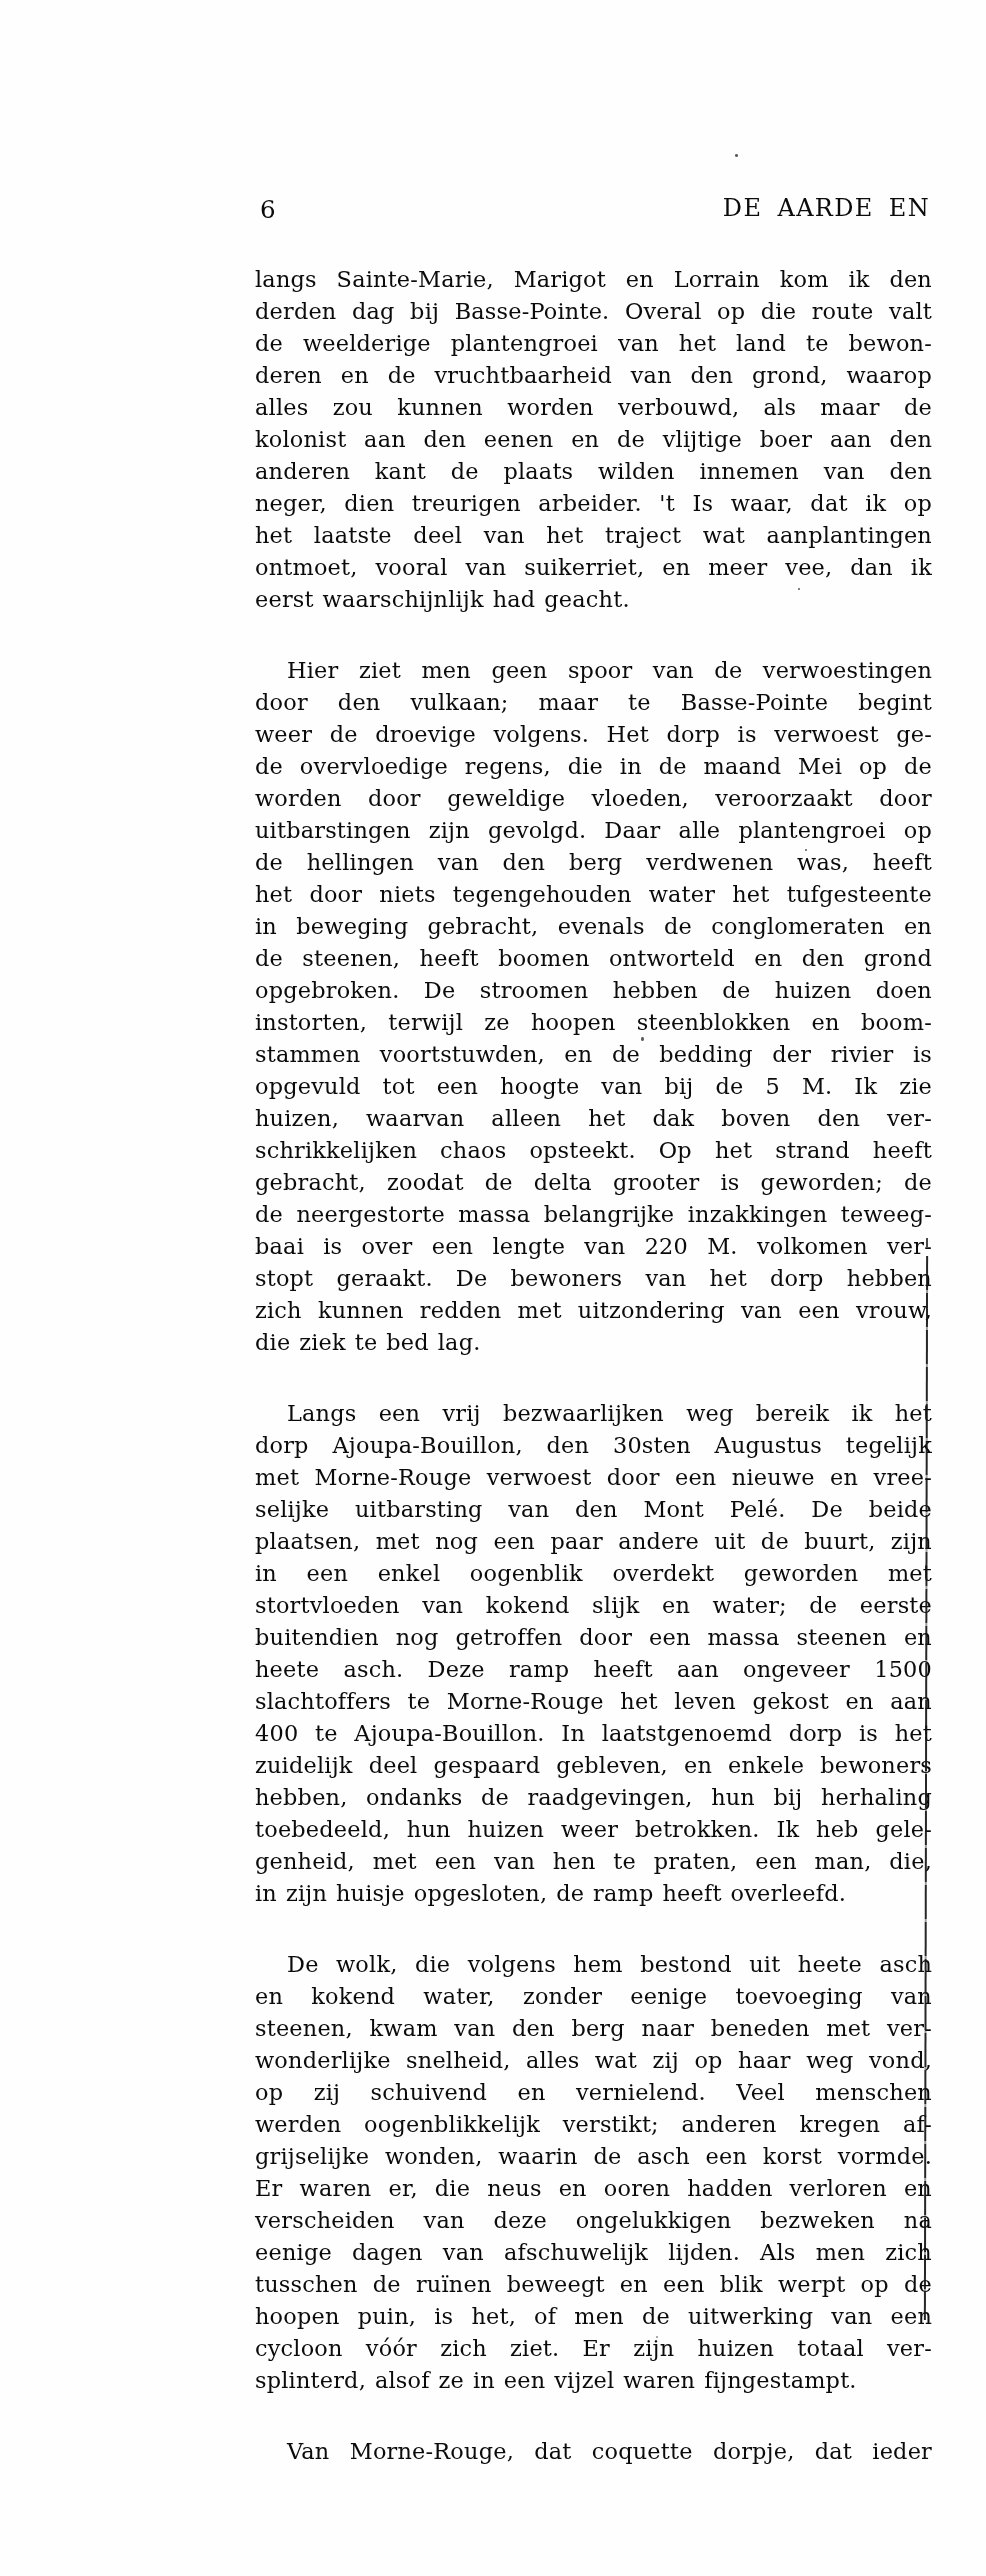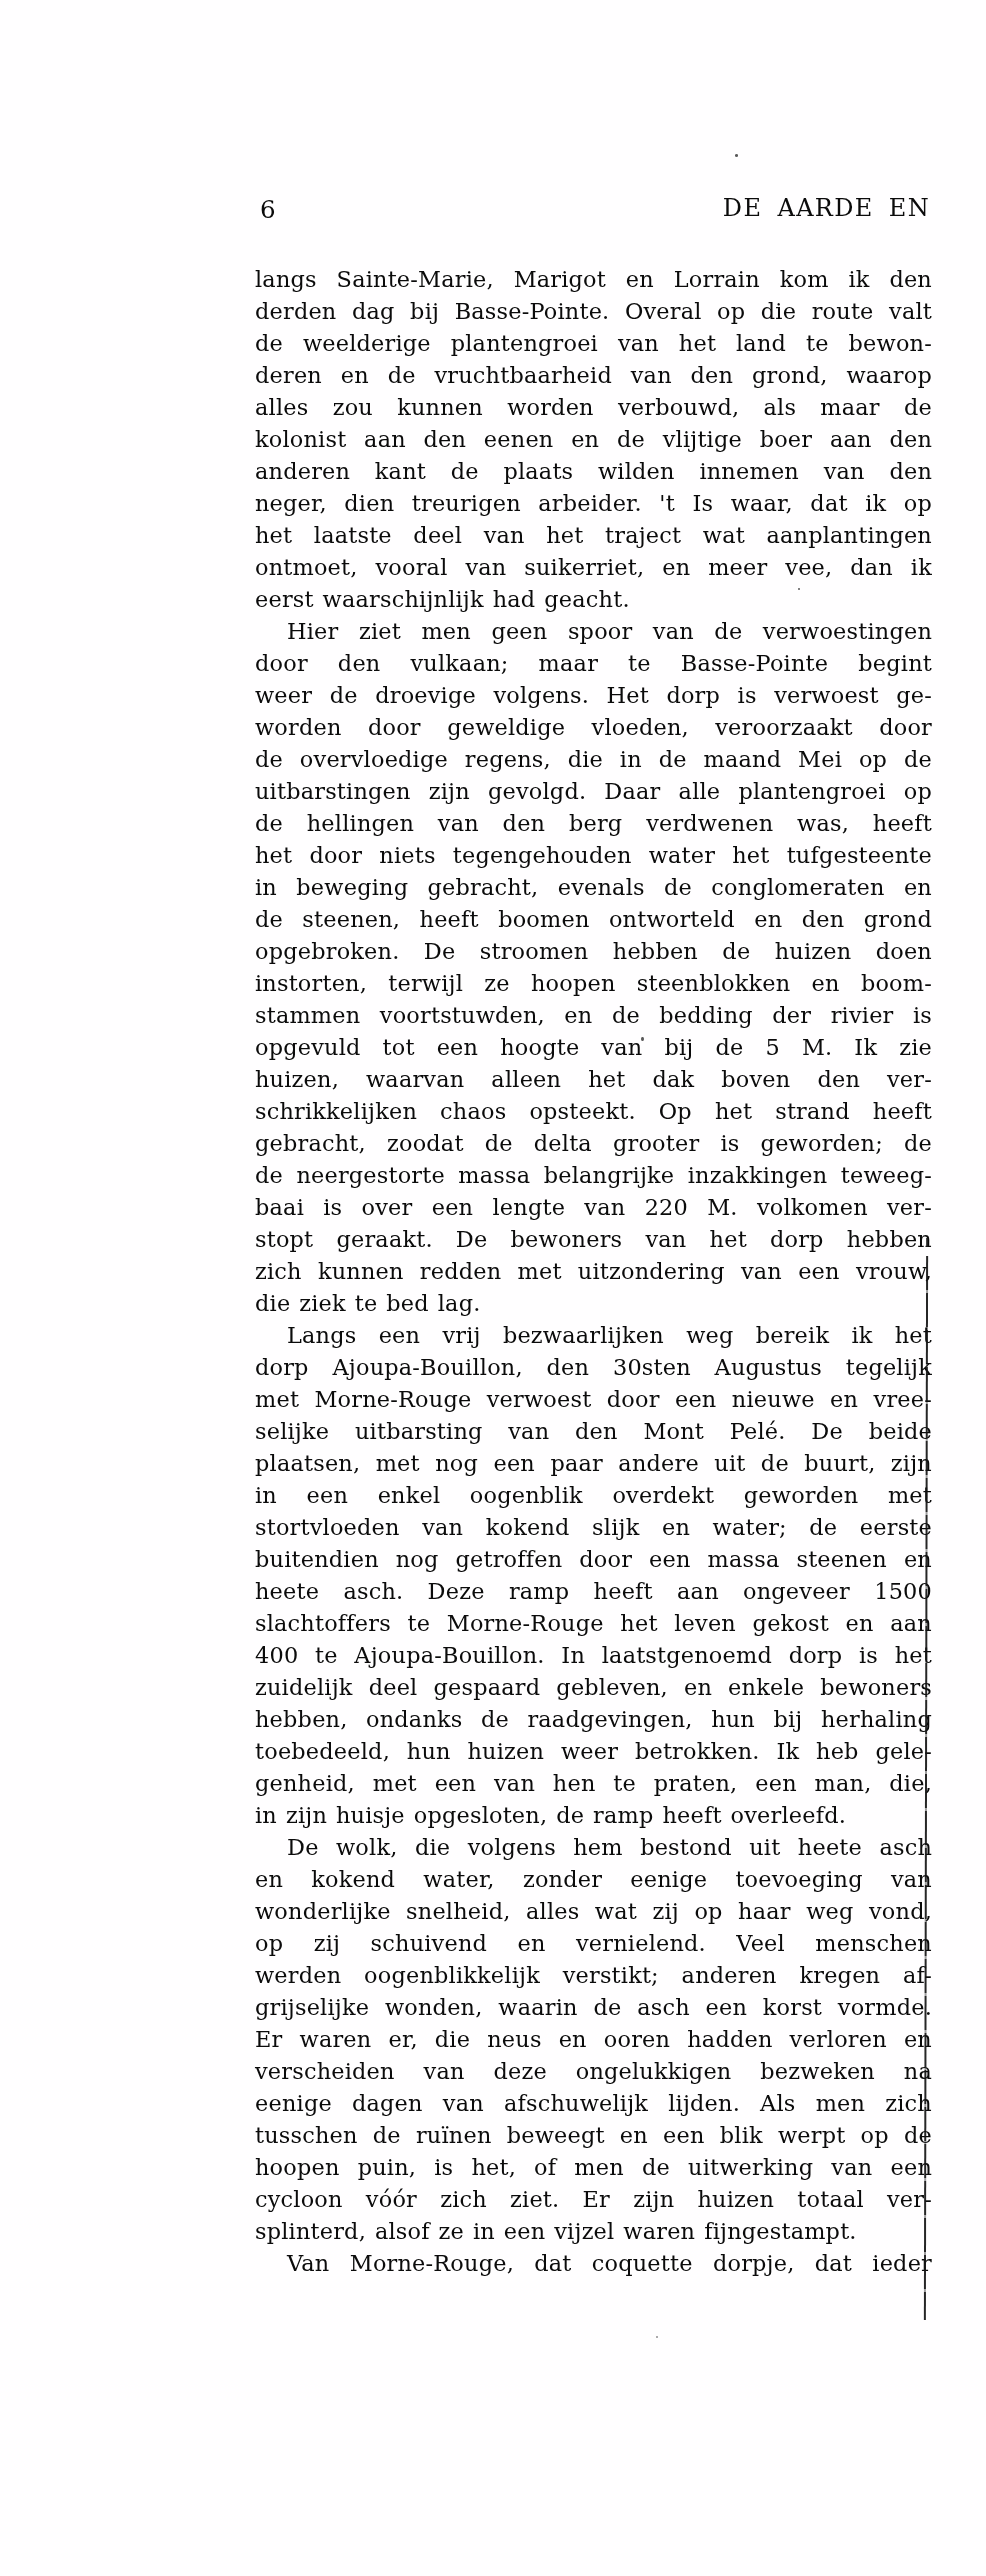--- a/index.html
+++ b/index.html
@@ -46,21 +46,21 @@
     font-size: 22.4px;
     line-height: 32px;
     height: 32px;
     letter-spacing: 0.2px;
     word-spacing: 1.6px;
     white-space: nowrap;      
     text-align: justify;
     text-align-last: justify;
     overflow: visible;
   }
-  .line.indent { text-indent: 32px; }
+  .line.indent { text-indent: 32px; margin-top: 39px; }
   .line.last   { text-align-last: left; }
   
   .crease-line {
     position: absolute;
     left: 925px;
     top: 1256px;
     width: 2.1px;
     height: 1064px;
     background: repeating-linear-gradient(
       to bottom,
@@ -108,22 +108,22 @@
       <div class="line">alles zou kunnen worden verbouwd, als maar de</div>
       <div class="line">kolonist aan den eenen en de vlijtige boer aan den</div>
       <div class="line">anderen kant de plaats wilden innemen van den</div>
       <div class="line">neger, dien treurigen arbeider. 't Is waar, dat ik op</div>
       <div class="line">het laatste deel van het traject wat aanplantingen</div>
       <div class="line">ontmoet, vooral van suikerriet, en meer vee, dan ik</div>
       <div class="line last">eerst waarschijnlijk had geacht.</div>
       <div class="line indent">Hier ziet men geen spoor van de verwoestingen</div>
       <div class="line">door den vulkaan; maar te Basse-Pointe begint</div>
       <div class="line">weer de droevige volgens. Het dorp is verwoest ge-</div>
+      <div class="line">de overvloedige regens, die in de maand Mei op de</div>
       <div class="line">worden door geweldige vloeden, veroorzaakt door</div>
-      <div class="line">de overvloedige regens, die in de maand Mei op de</div>
       <div class="line">uitbarstingen zijn gevolgd. Daar alle plantengroei op</div>
       <div class="line">de hellingen van den berg verdwenen was, heeft</div>
       <div class="line">het door niets tegengehouden water het tufgesteente</div>
       <div class="line">in beweging gebracht, evenals de conglomeraten en</div>
       <div class="line">de steenen, heeft boomen ontworteld en den grond</div>
       <div class="line">opgebroken. De stroomen hebben de huizen doen</div>
       <div class="line">instorten, terwijl ze hoopen steenblokken en boom-</div>
       <div class="line">stammen voortstuwden, en de bedding der rivier is</div>
       <div class="line">opgevuld tot een hoogte van bij de 5 M. Ik zie</div>
       <div class="line">huizen, waarvan alleen het dak boven den ver-</div>
@@ -145,20 +145,21 @@
       <div class="line">heete asch. Deze ramp heeft aan ongeveer 1500</div>
       <div class="line">slachtoffers te Morne-Rouge het leven gekost en aan</div>
       <div class="line">400 te Ajoupa-Bouillon. In laatstgenoemd dorp is het</div>
       <div class="line">zuidelijk deel gespaard gebleven, en enkele bewoners</div>
       <div class="line">hebben, ondanks de raadgevingen, hun bij herhaling</div>
       <div class="line">toebedeeld, hun huizen weer betrokken. Ik heb gele-</div>
       <div class="line">genheid, met een van hen te praten, een man, die,</div>
       <div class="line last">in zijn huisje opgesloten, de ramp heeft overleefd.</div>
       <div class="line indent">De wolk, die volgens hem bestond uit heete asch</div>
       <div class="line">en kokend water, zonder eenige toevoeging van</div>
+      <div class="line">steenen, kwam van den berg naar beneden met ver-</div>
       <div class="line">wonderlijke snelheid, alles wat zij op haar weg vond,</div>
       <div class="line">op zij schuivend en vernielend. Veel menschen</div>
       <div class="line">werden oogenblikkelijk verstikt; anderen kregen af-</div>
       <div class="line">grijselijke wonden, waarin de asch een korst vormde.</div>
       <div class="line">Er waren er, die neus en ooren hadden verloren en</div>
       <div class="line">verscheiden van deze ongelukkigen bezweken na</div>
       <div class="line">eenige dagen van afschuwelijk lijden. Als men zich</div>
       <div class="line">tusschen de ruïnen beweegt en een blik werpt op de</div>
       <div class="line">hoopen puin, is het, of men de uitwerking van een</div>
       <div class="line">cycloon vóór zich ziet. Er zijn huizen totaal ver-</div>

